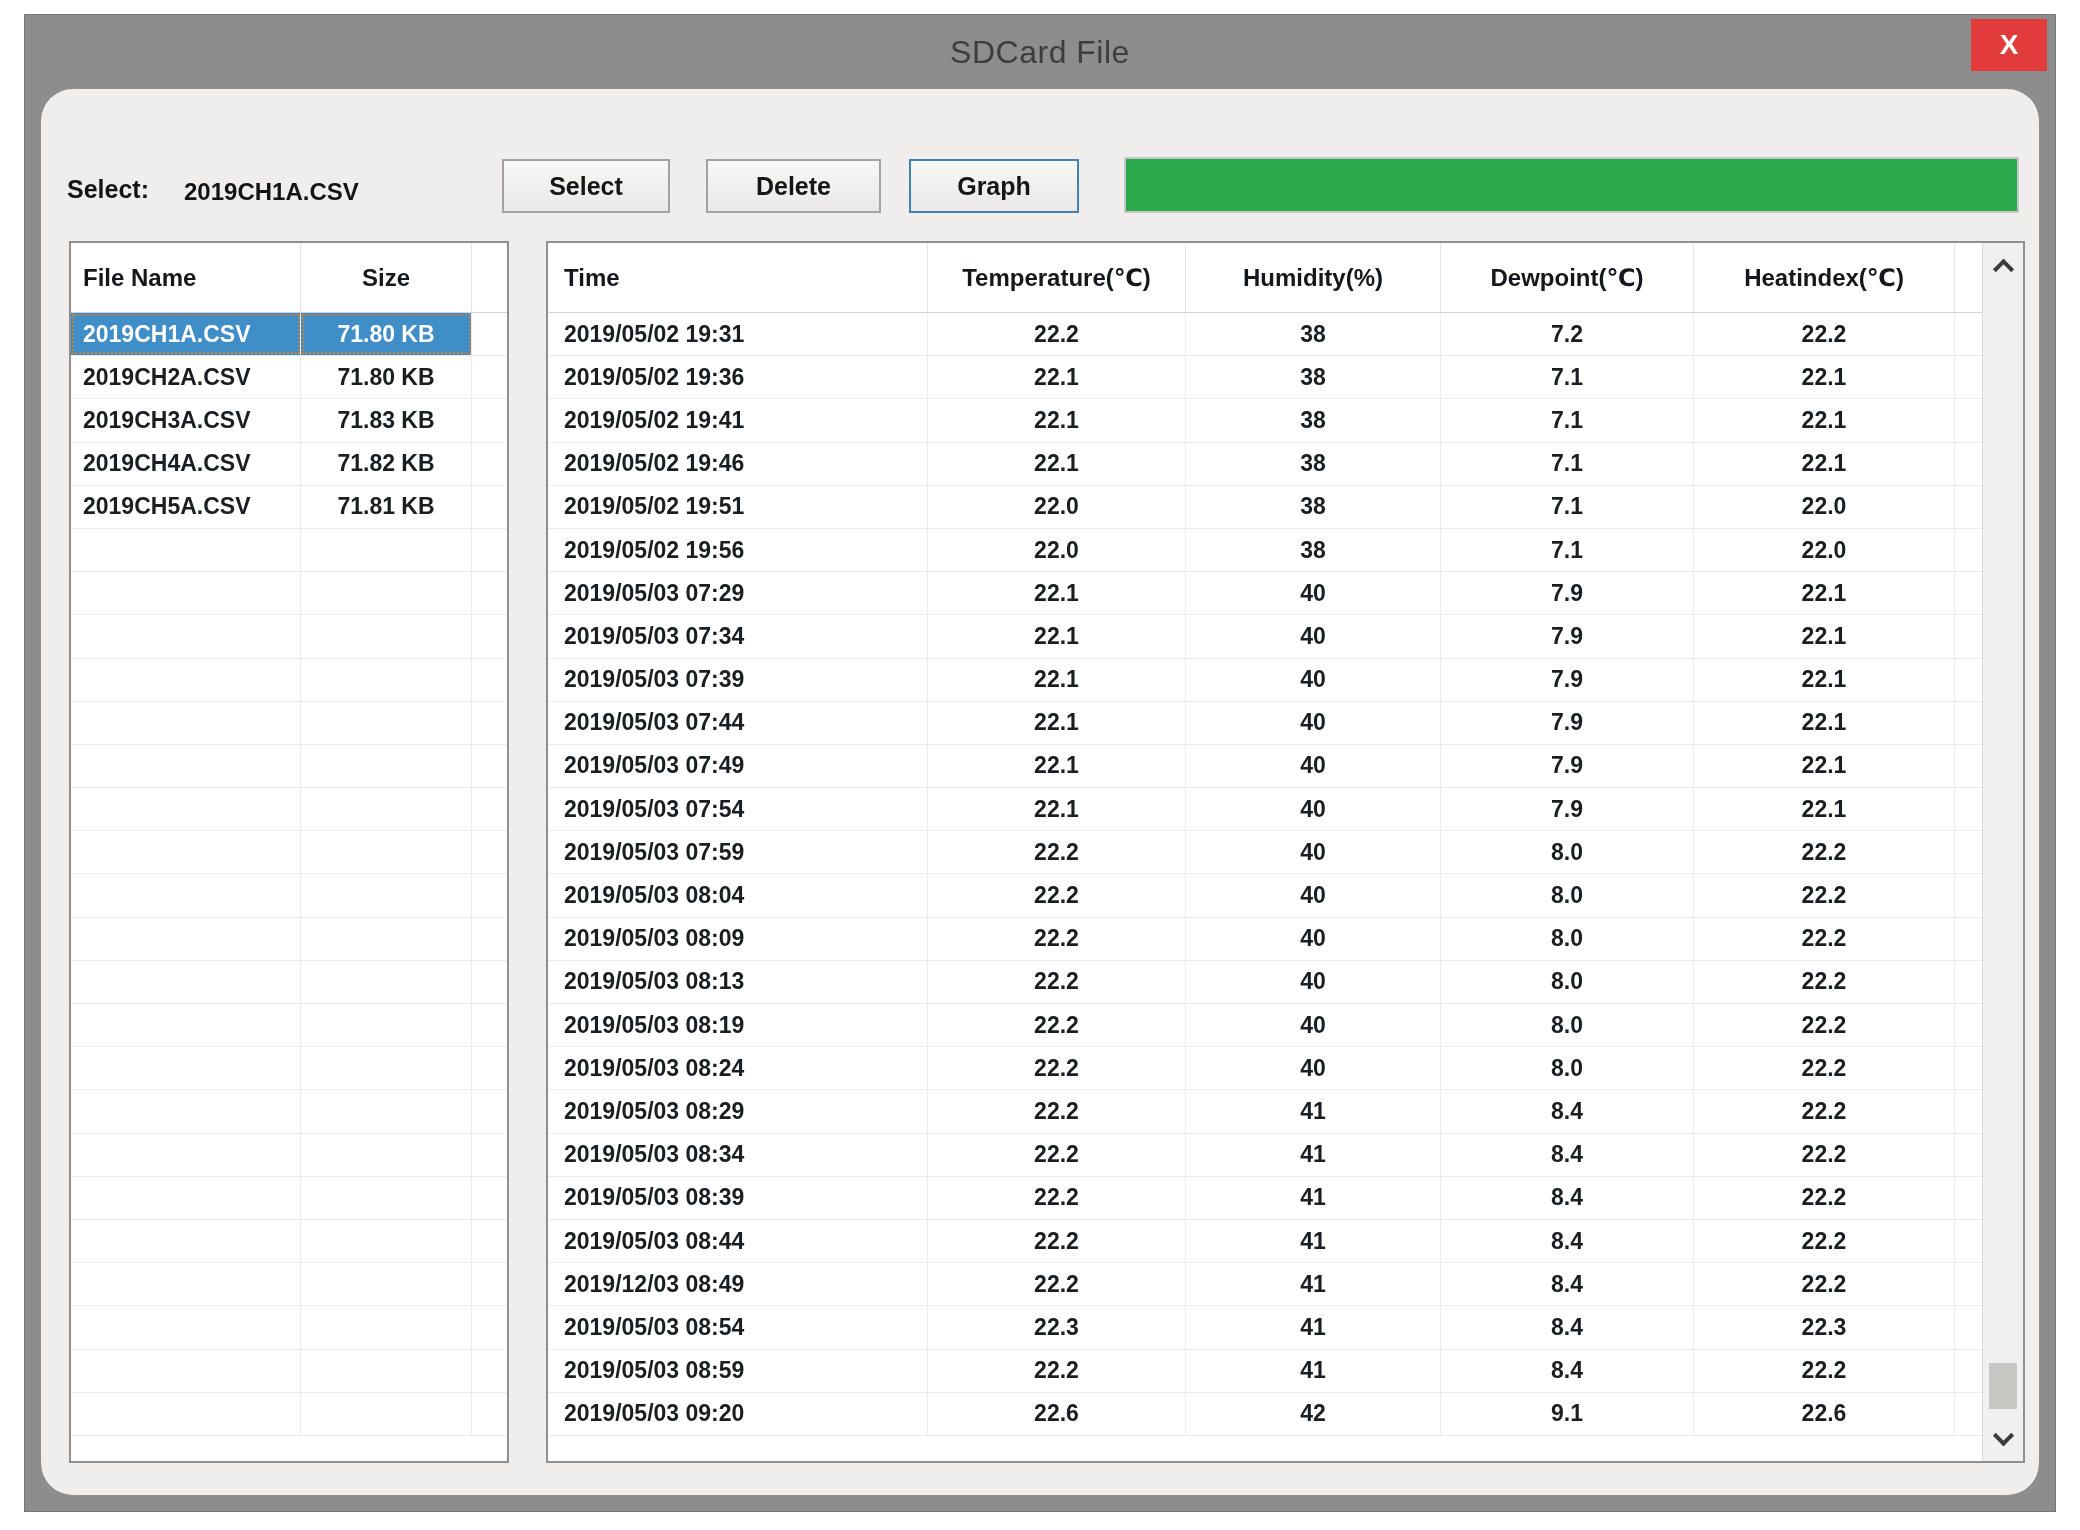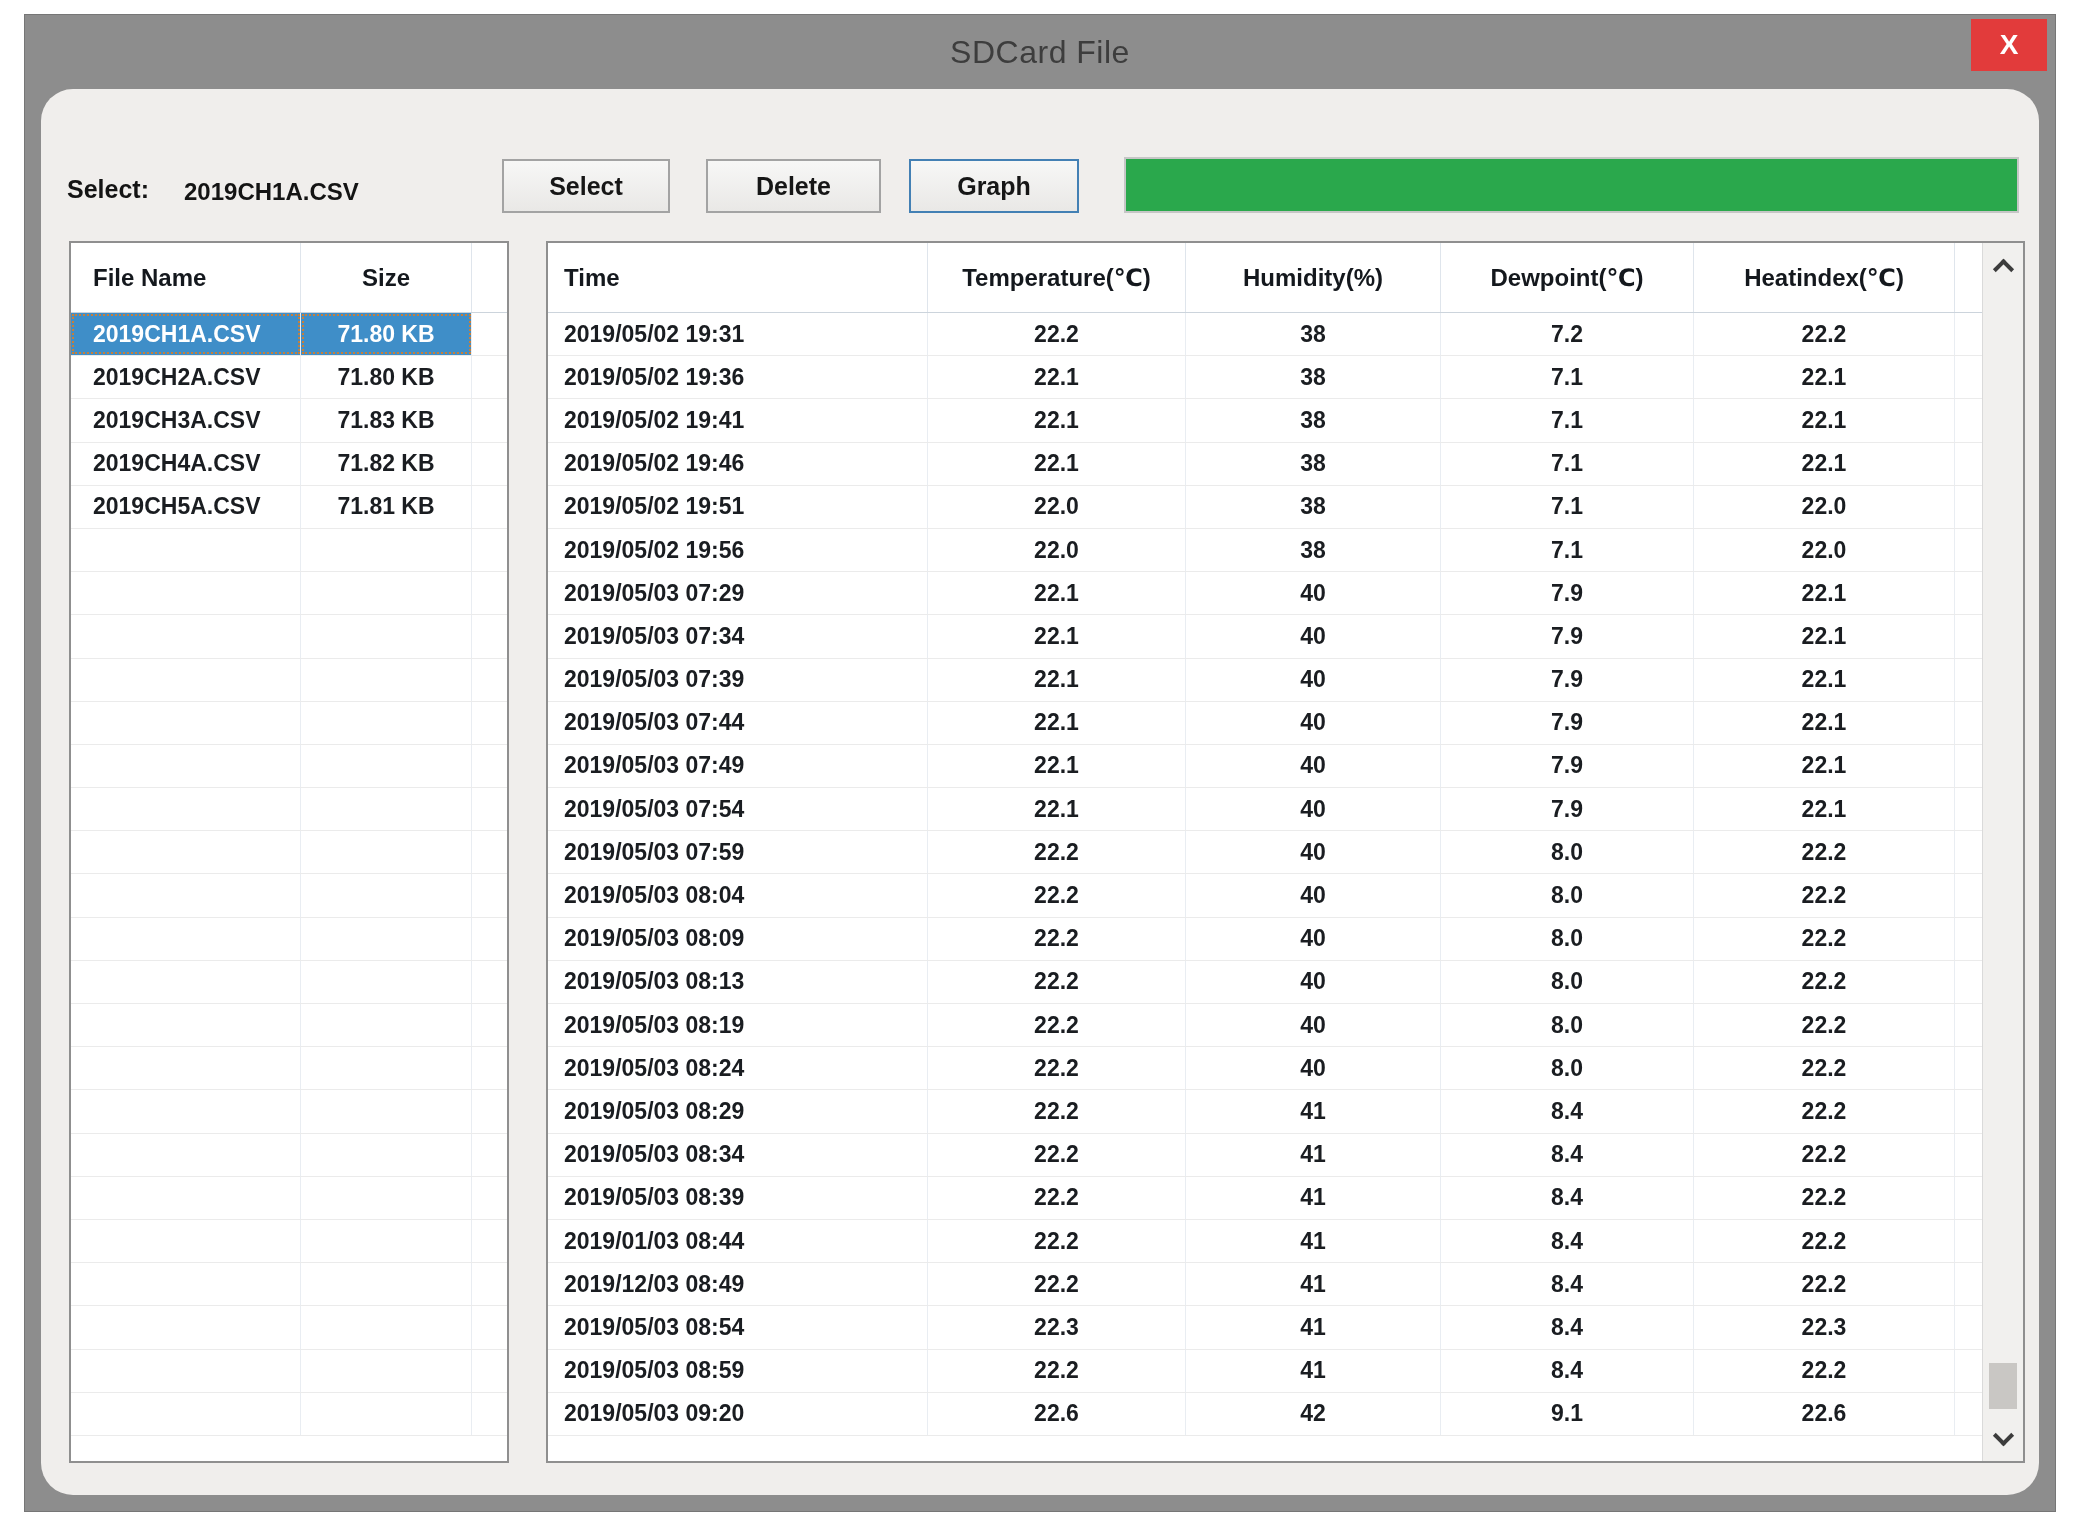--- a/index.html
+++ b/index.html
@@ -83,21 +83,21 @@
   .cell {
     display: flex; align-items: center;
     font-size: 23px; font-weight: 600; color: #1a1d21;
     border-right: 1px solid #e9edf2;
     white-space: nowrap; overflow: hidden;
   }
   .center { justify-content: center; }
 
   
   #file-table { left: 28px; width: 440px; height: 1222px; }
-  .c-name  { width: 230px; padding-left: 22px; }
+  .c-name  { width: 230px; padding-left: 12px; }
   .c-size  { width: 171px; justify-content: center; }
   .c-fx    { flex: 1; border-right: none; }
   .row.selected .c-name,
   .row.selected .c-size {
     background: #3f8ec8; color: #ffffff;
     outline: 2px dotted #c87f3a; outline-offset: -3px;
   }
 
   
   #data-table { left: 505px; width: 1479px; height: 1222px; }
@@ -515,21 +515,21 @@
   <div class="row">
     <div class="cell c-time">2019/05/03 08:39</div>
     <div class="cell c-temp">22.2</div>
     <div class="cell c-hum">41</div>
     <div class="cell c-dew">8.4</div>
     <div class="cell c-heat">22.2</div>
     <div class="cell c-dx"></div>
   </div>
 
   <div class="row">
-    <div class="cell c-time">2019/01/03 08:44</div>
+    <div class="cell c-time">2019/05/03 08:44</div>
     <div class="cell c-temp">22.2</div>
     <div class="cell c-hum">41</div>
     <div class="cell c-dew">8.4</div>
     <div class="cell c-heat">22.2</div>
     <div class="cell c-dx"></div>
   </div>
 
   <div class="row">
     <div class="cell c-time">2019/12/03 08:49</div>
     <div class="cell c-temp">22.2</div>

